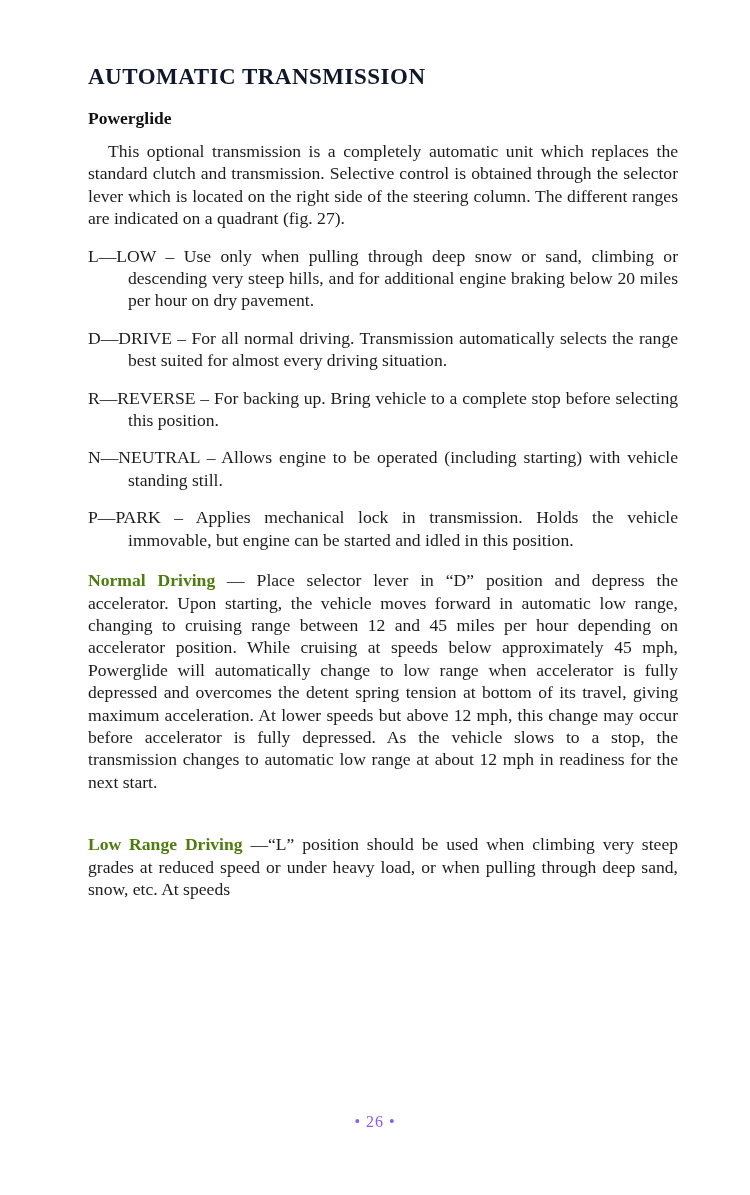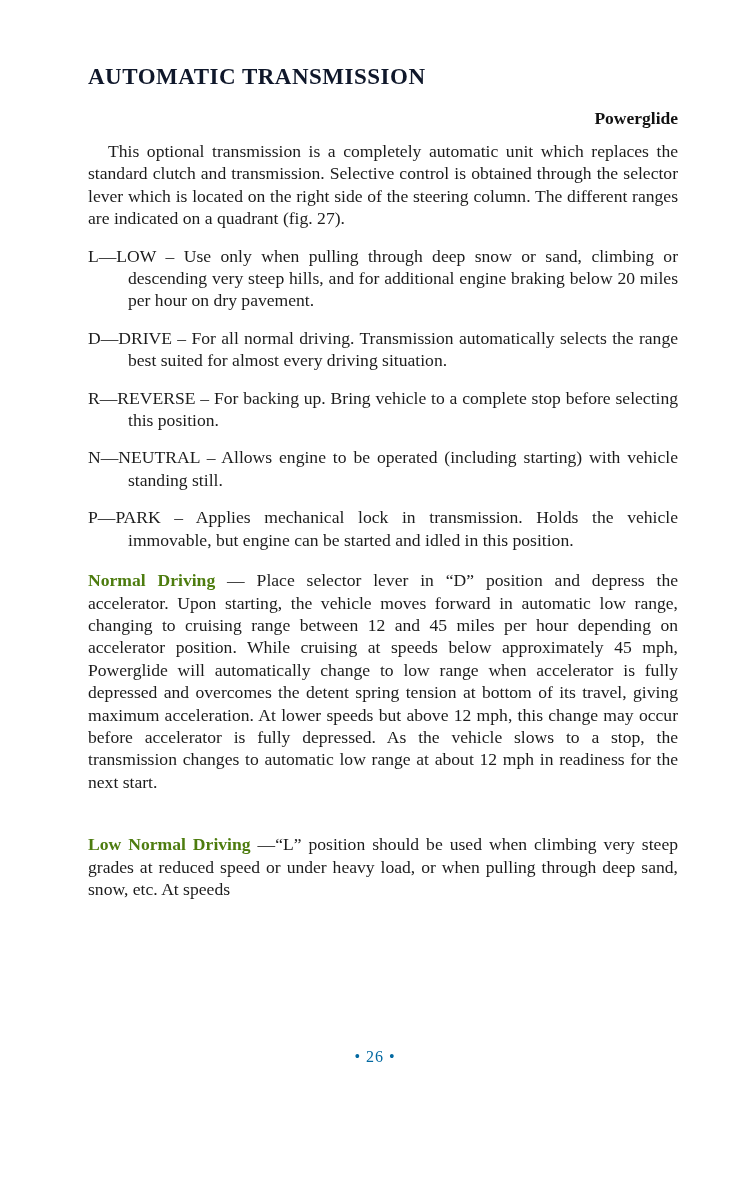--- a/index.html
+++ b/index.html
@@ -30,21 +30,20 @@
       line-height: 30px;
       color: #0f172a;
     }
     .subtitle {
       font-family: "Liberation Serif", "DejaVu Serif", serif;
       font-weight: bold;
       font-size: 17.5px;
       margin: 0 0 10px 0;
       line-height: 24px;
       color: #111;
-      text-align: right;
     }
     .para {
       font-family: "Liberation Serif", "DejaVu Serif", serif;
       font-size: 17.6px;
       line-height: 22.4px;
       text-align: justify;
       margin: 0;
       color: #1c1c1c;
     }
     .indent-first {
@@ -84,25 +83,25 @@
       margin: 26px 0 0 80px;
       color: #161616;
     }
     .low-section {
       margin-top: 40px;
     }
     .page-number {
       position: absolute;
       left: 0;
       width: 750px;
-      top: 1048px;
+      top: 1113px;
       text-align: center;
       font-family: "Liberation Serif", "DejaVu Serif", serif;
       font-size: 16px;
-      color: #0369a1;
+      color: #8b5cf6;
       letter-spacing: 1px;
     }
   </style>
 </head>
 <body>
 
 <div class="page">
 
   <h1 class="title">AUTOMATIC TRANSMISSION</h1>
 
@@ -114,17 +113,17 @@
     <li class="range-item"><span>L—LOW</span><span> – </span><span>Use only when pulling through deep snow or sand, climbing or descending very steep hills, and for additional engine braking below 20 miles per hour on dry pavement.</span></li>
     <li class="range-item"><span>D—DRIVE</span><span> – </span><span>For all normal driving. Transmission automatically selects the range best suited for almost every driving situation.</span></li>
     <li class="range-item"><span>R—REVERSE</span><span> – </span><span>For backing up. Bring vehicle to a complete stop before selecting this position.</span></li>
     <li class="range-item"><span>N—NEUTRAL</span><span> – </span><span>Allows engine to be operated (including starting) with vehicle standing still.</span></li>
     <li class="range-item"><span>P—PARK</span><span> – </span><span>Applies mechanical lock in transmission. Holds the vehicle immovable, but engine can be started and idled in this position.</span></li>
   </ul>
 
   <p class="para section"><span class="lead-bold">Normal Driving</span><span> — </span><span>Place selector lever in “D” position and depress the accelerator. Upon starting, the vehicle moves forward in automatic low range, changing to cruising range between 12 and 45 miles per hour depending on accelerator position. While cruising at speeds below approximately 45 mph, Powerglide will automatically change to low range when accelerator is fully depressed and overcomes the detent spring tension at bottom of its travel, giving maximum acceleration. At lower speeds but above 12 mph, this change may occur before accelerator is fully depressed. As the vehicle slows to a stop, the transmission changes to automatic low range at about 12 mph in readiness for the next start.</span></p>
 
 
-  <p class="para low-section"><span class="lead-bold">Low Normal Driving</span><span> —</span><span>“L” position should be used when climbing very steep grades at reduced speed or under heavy load, or when pulling through deep sand, snow, etc. At speeds</span></p>
+  <p class="para low-section"><span class="lead-bold">Low Range Driving</span><span> —</span><span>“L” position should be used when climbing very steep grades at reduced speed or under heavy load, or when pulling through deep sand, snow, etc. At speeds</span></p>
 
 </div>
 
 <div class="page-number">• 26 •</div>
 
 </body></html>

